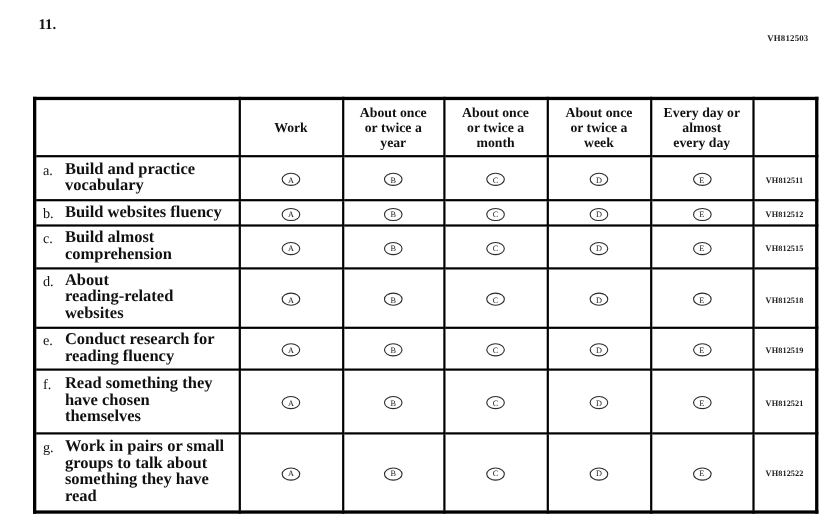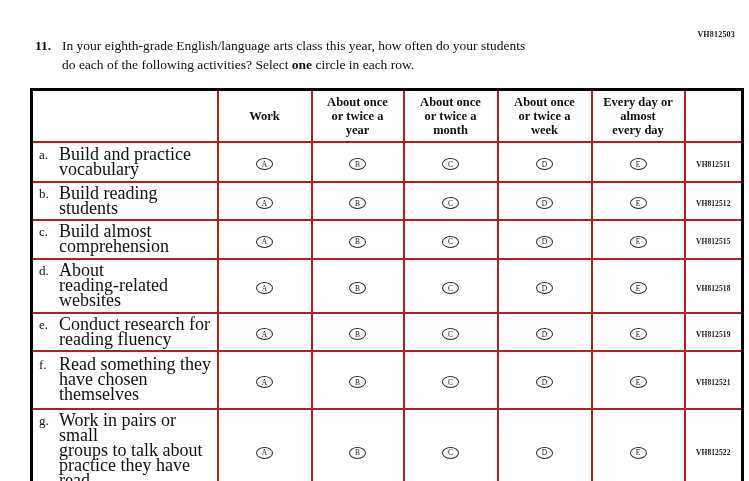--- a/index.html
+++ b/index.html
@@ -14,21 +14,21 @@
   .page-code {
     position: absolute;
     top: 30px; right: 14px;
     font-size: 8px;
     font-weight: 700;
     letter-spacing: 0.2px;
     color: #222;
   }
   .question {
     position: absolute;
-    top: 36px; left: 35px;
+    top: 12px; left: 35px;
     width: 640px;
     display: flex;
     align-items: flex-start;
   }
   .q-num {
     font-weight: 700;
     font-size: 13.5px;
     line-height: 19px;
     width: 27px;
     flex: 0 0 27px;
@@ -41,21 +41,21 @@
   .q-text b { font-weight: 700; }
 
   table.grid {
     position: absolute;
     top: 88px; left: 30px;
     border-collapse: collapse;
     border: 3px solid #000;
     table-layout: fixed;
   }
   table.grid th, table.grid td {
-    border: 2px solid #b91c1c;
+    border: 2px solid #000000;
     vertical-align: middle;
   }
   thead tr { height: 52px; }
   thead th {
     font-size: 12.5px;
     font-weight: 700;
     line-height: 14px;
     text-align: center;
     white-space: pre-line;
     border-bottom: 5px double #000;
@@ -70,23 +70,24 @@
   tbody tr:nth-child(7) { height: 72px; }
 
   td.label-cell { padding: 3px 2px 3px 6px; }
   .label-wrap { display: flex; align-items: flex-start; }
   .row-letter {
     flex: 0 0 20px;
     font-size: 13px;
     line-height: 15px;
   }
   .row-label {
-    font-size: 18px;
+    font-size: 15px;
     line-height: 15px;
     white-space: pre-line;
+    font-weight: bold;
   }
   td.opt { text-align: center; padding: 0; }
   .circle {
     display: inline-flex;
     align-items: center;
     justify-content: center;
     width: 17px; height: 12px;
     border: 1.3px solid #2a2a2a;
     border-radius: 50%;
     font-size: 7.5px;
@@ -108,22 +109,20 @@
     white-space: nowrap;
   }
 </style>
 </head>
 <body>
 
 <div class="page-code">VH812503</div>
 
 <div class="question">
   <span class="q-num">11.</span>
-  <div class="q-text"><span>In your eighth-grade English/language arts class this year, how often do your students
-do each of the following activities? Select </span><b>one</b><span> circle in each row.</span></div>
 </div>
 
 <table class="grid">
   <colgroup>
     <col style="width:186px">
     <col style="width:94px">
     <col style="width:92px">
     <col style="width:94px">
     <col style="width:94px">
     <col style="width:93px">
@@ -162,21 +161,21 @@
     <td class="opt"><span class="circle">C</span></td>
     <td class="opt"><span class="circle">D</span></td>
     <td class="opt"><span class="circle">E</span></td>
     <td class="code-cell"><span class="code-text">VH812511</span></td>
   </tr>
 
   <tr>
     <td class="label-cell">
       <div class="label-wrap">
         <span class="row-letter">b.</span>
-        <span class="row-label">Build reading students</span>
+        <span class="row-label">Build websites fluency</span>
       </div>
     </td>
     <td class="opt"><span class="circle">A</span></td>
     <td class="opt"><span class="circle">B</span></td>
     <td class="opt"><span class="circle">C</span></td>
     <td class="opt"><span class="circle">D</span></td>
     <td class="opt"><span class="circle">E</span></td>
     <td class="code-cell"><span class="code-text">VH812512</span></td>
   </tr>
 
@@ -245,21 +244,21 @@
     <td class="opt"><span class="circle">E</span></td>
     <td class="code-cell"><span class="code-text">VH812521</span></td>
   </tr>
 
   <tr>
     <td class="label-cell">
       <div class="label-wrap">
         <span class="row-letter">g.</span>
         <span class="row-label">Work in pairs or small
 groups to talk about
-practice they have
+something they have
 read</span>
       </div>
     </td>
     <td class="opt"><span class="circle">A</span></td>
     <td class="opt"><span class="circle">B</span></td>
     <td class="opt"><span class="circle">C</span></td>
     <td class="opt"><span class="circle">D</span></td>
     <td class="opt"><span class="circle">E</span></td>
     <td class="code-cell"><span class="code-text">VH812522</span></td>
   </tr>

